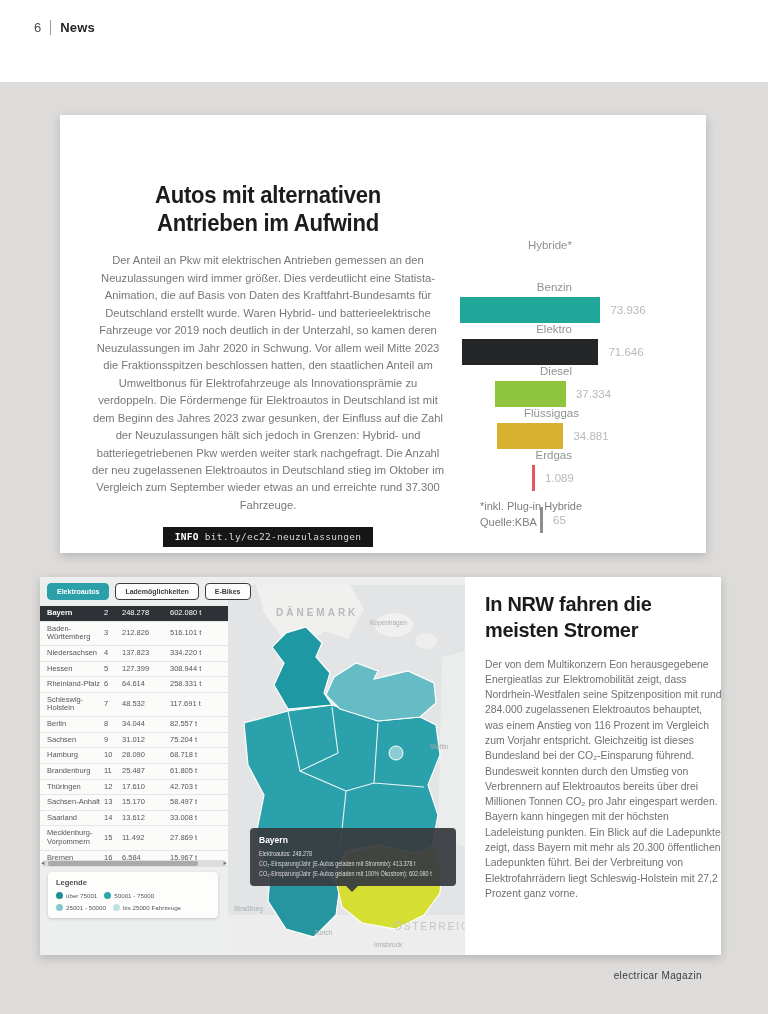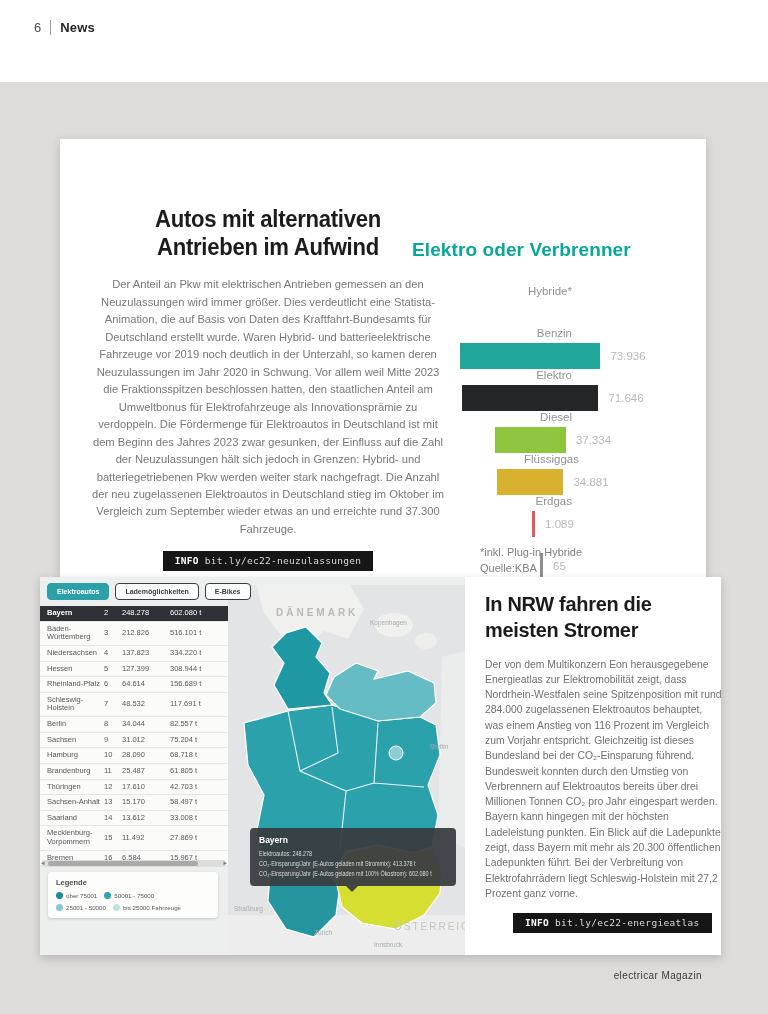--- a/index.html
+++ b/index.html
@@ -8,21 +8,21 @@
   .gray-bg { position:absolute; left:0; top:82px; width:768px; height:932px; background:#dedcda; }
 
   
   .header { position:absolute; left:34px; top:20px; display:flex; align-items:center; gap:9px; font-size:13px; }
   .page-num { color:#4a4a4c; }
   .header-divider { width:1px; height:15px; background:#9a9a9a; }
   .section-name { font-weight:bold; color:#252527; letter-spacing:0.2px; }
 
   
   .card { position:absolute; background:#ffffff; box-shadow:0 3px 9px rgba(0,0,0,0.18); }
-  .card1 { left:60px; top:139px; width:646px; height:438px; }
+  .card1 { left:60px; top:115px; width:646px; height:438px; }
   .card2 { left:40px; top:577px; width:681px; height:378px; }
 
   
   .a1-col { position:absolute; left:28px; top:66px; width:360px; text-align:center; }
   .a1-title { font-size:23.5px; line-height:1.2; color:#1c1c1e; font-weight:bold; letter-spacing:-0.3px; transform:scaleX(0.94); transform-origin:50% 50%; }
   .a1-body { margin-top:15px; font-size:11.2px; line-height:1.56; color:#76777a; }
   .info-badge { display:inline-block; margin-top:13px; background:#161616; color:#ffffff; padding:4px 12px 5px; font-family:"DejaVu Sans Mono", monospace; font-size:9.5px; letter-spacing:0.3px; cursor:pointer; }
   .info-badge b { font-weight:bold; margin-right:6px; }
   .info-badge span { color:#d9d9d9; }
 
@@ -108,21 +108,20 @@
         <span>Autos mit alternativen</span><br>
         <span>Antrieben im Aufwind</span>
       </h1>
       <p class="a1-body">Der Anteil an Pkw mit elektrischen Antrieben gemessen an den Neuzulassungen wird immer größer. Dies verdeutlicht eine Statista-Animation, die auf Basis von Daten des Kraftfahrt-Bundesamts für Deutschland erstellt wurde. Waren Hybrid- und batterieelektrische Fahrzeuge vor 2019 noch deutlich in der Unterzahl, so kamen deren Neuzulassungen im Jahr 2020 in Schwung. Vor allem weil Mitte 2023 die Fraktionsspitzen beschlossen hatten, den staatlichen Anteil am Umweltbonus für Elektrofahrzeuge als Innovationsprämie zu verdoppeln. Die Fördermenge für Elektroautos in Deutschland ist mit dem Beginn des Jahres 2023 zwar gesunken, der Einfluss auf die Zahl der Neuzulassungen hält sich jedoch in Grenzen: Hybrid- und batteriegetriebenen Pkw werden weiter stark nachgefragt. Die Anzahl der neu zugelassenen Elektroautos in Deutschland stieg im Oktober im Vergleich zum September wieder etwas an und erreichte rund 37.300 Fahrzeuge.</p>
       <div class="info-badge">
         <b>INFO</b><span>bit.ly/ec22-neuzulassungen</span>
       </div>
     </div>
 
     <div class="chart">
-      <h2 class="chart-title">Elektro oder Verbrenner</h2>
       <div class="chart-rows">
           <div class="chart-row">
             <div class="bar-label">Hybride*</div>
             <div class="bar-track">
               <div class="bar" style="width: 140px; background: rgb(33, 167, 154);"></div>
               <div class="bar-value">73.936</div>
             </div>
           </div>
           <div class="chart-row">
             <div class="bar-label">Benzin</div>
@@ -232,21 +231,21 @@
           <div class="t-row">
             <div class="t-name">Hessen</div>
             <div class="t-rank">5</div>
             <div class="t-count">127.399</div>
             <div class="t-co2">308.944 t</div>
           </div>
           <div class="t-row">
             <div class="t-name">Rheinland-Pfalz</div>
             <div class="t-rank">6</div>
             <div class="t-count">64.614</div>
-            <div class="t-co2">156.689 t</div>
+            <div class="t-co2">258.331 t</div>
           </div>
           <div class="t-row">
             <div class="t-name">Schleswig-Holstein</div>
             <div class="t-rank">7</div>
             <div class="t-count">48.532</div>
             <div class="t-co2">117.691 t</div>
           </div>
           <div class="t-row">
             <div class="t-name">Berlin</div>
             <div class="t-rank">8</div>
@@ -331,20 +330,17 @@
           </div>
       </div>
     </div>
 
     <div class="a2-col">
       <h1 class="a2-title">
         <span>In NRW fahren die</span><br>
         <span>meisten Stromer</span>
       </h1>
       <p class="a2-body">Der von dem Multikonzern Eon herausgegebene Energieatlas zur Elektromobilität zeigt, dass Nordrhein-Westfalen seine Spitzenposition mit rund 284.000 zugelassenen Elektroautos behauptet, was einem Anstieg von 116 Prozent im Vergleich zum Vorjahr entspricht. Gleichzeitig ist dieses Bundesland bei der CO₂-Einsparung führend. Bundesweit konnten durch den Umstieg von Verbrennern auf Elektroautos bereits über drei Millionen Tonnen CO₂ pro Jahr eingespart werden. Bayern kann hingegen mit der höchsten Ladeleistung punkten. Ein Blick auf die Ladepunkte zeigt, dass Bayern mit mehr als 20.300 öffentlichen Ladepunkten führt. Bei der Verbreitung von Elektrofahrrädern liegt Schleswig-Holstein mit 27,2 Prozent ganz vorne.</p>
-      <div class="info-badge">
-        <b>INFO</b><span>bit.ly/ec22-energieatlas</span>
-      </div>
     </div>
   </section>
 
   <div class="footer">electricar Magazin</div>
 </div>
 
 </body></html>

